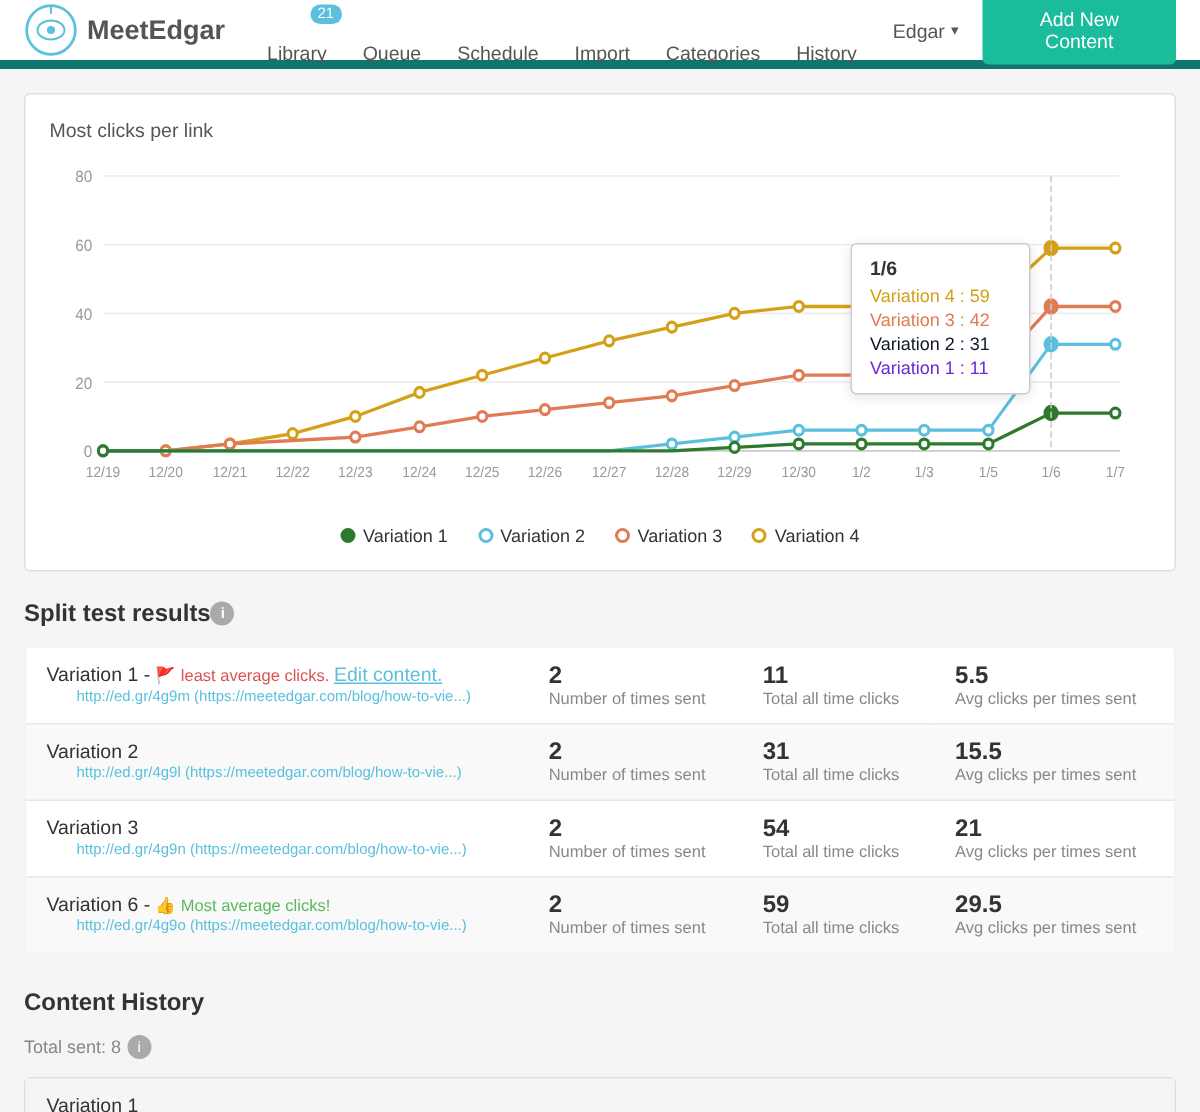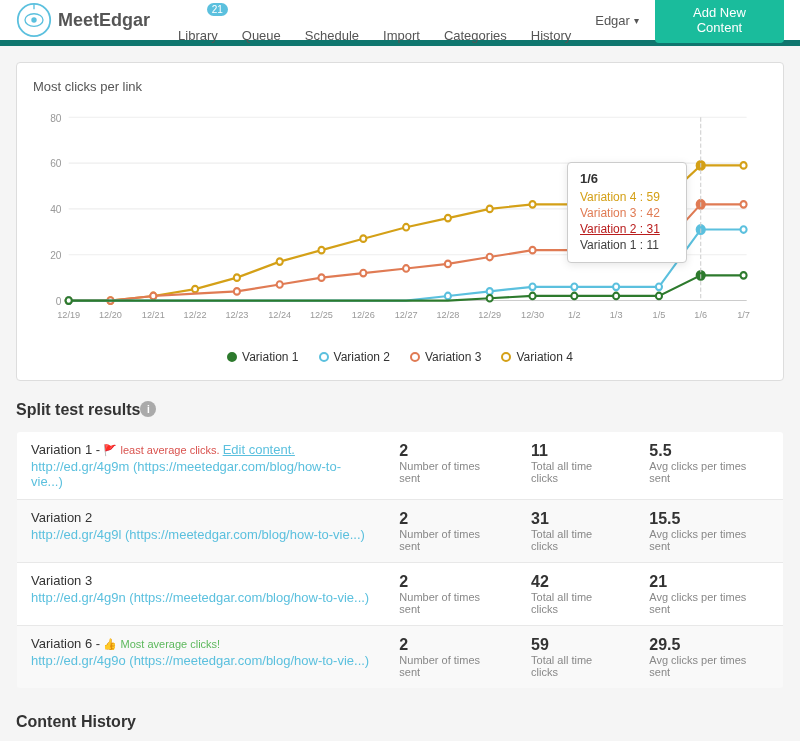--- a/index.html
+++ b/index.html
@@ -91,21 +91,21 @@
     }
 
     
     .split-table { width: 100%; border-collapse: collapse; border: 1px solid #ddd; border-radius: 4px; overflow: hidden; }
     .split-table tr { border-bottom: 1px solid #e8e8e8; }
     .split-table tr:last-child { border-bottom: none; }
     .split-table td { padding: 10px 14px; vertical-align: top; }
     .split-table tr:nth-child(odd) { background: #fff; }
     .split-table tr:nth-child(even) { background: #f9f9f9; }
     .var-name { font-weight: 500; color: #333; margin-bottom: 2px; }
-    .var-url { color: #5bc0de; font-size: 13px; }
+    .var-url { color: #5bc0de; font-size: 10px; margin-left: 20px; }
     .stat-num { font-size: 16px; font-weight: 600; color: #333; }
     .stat-label { font-size: 11px; color: #888; }
     .badge-least { color: #d9534f; font-size: 11px; }
     .badge-most { color: #5cb85c; font-size: 11px; }
     .edit-link { color: #5bc0de; text-decoration: underline; cursor: pointer; }
 
     
     .content-history { margin-top: 4px; }
     .total-sent { font-size: 12px; color: #888; margin-bottom: 12px; display: flex; align-items: center; gap: 4px; }
     .variation-section { background: #fff; border: 1px solid #ddd; border-radius: 4px; margin-bottom: 0; }
@@ -254,22 +254,22 @@
         <circle cx="697" cy="158.9" r="3" fill="#fff" stroke="#2d7a2d" stroke-width="2"></circle>
 
         <line x1="655" y1="14" x2="655" y2="182" stroke="#ccc" stroke-width="1" stroke-dasharray="4,2"></line>
       </svg>
 
       
       <div class="tooltip-box">
         <div class="tooltip-date">1/6</div>
         <div class="tooltip-row" style="color:#d4a017;">Variation 4 : 59</div>
         <div class="tooltip-row" style="color:#e07b54;">Variation 3 : 42</div>
-        <div class="tooltip-row" style="color:#b91c1c;text-decoration:underline;">Variation 2 : 31</div>
-        <div class="tooltip-row" style="color:#404040;">Variation 1 : 11</div>
+        <div class="tooltip-row" style="color:#0f172a;">Variation 2 : 31</div>
+        <div class="tooltip-row" style="color:#6d28d9;">Variation 1 : 11</div>
       </div>
     </div>
 
     <div class="legend">
       <div class="legend-item">
         <div class="legend-dot" style="background:#2d7a2d; border-color:#2d7a2d;"></div>
         <span>Variation 1</span>
       </div>
       <div class="legend-item">
         <div class="legend-dot" style="background:#fff; border-color:#5bc0de;"></div>
@@ -351,21 +351,21 @@
             <div class="var-url">
               <span>http://ed.gr/4g9n</span>
               <span>(https://meetedgar.com/blog/how-to-vie...)</span>
             </div>
           </td>
           <td>
             <div class="stat-num">2</div>
             <div class="stat-label">Number of times sent</div>
           </td>
           <td>
-            <div class="stat-num">42</div>
+            <div class="stat-num">54</div>
             <div class="stat-label">Total all time clicks</div>
           </td>
           <td>
             <div class="stat-num">21</div>
             <div class="stat-label">Avg clicks per times sent</div>
           </td>
         </tr>
 
         <tr>
           <td>

